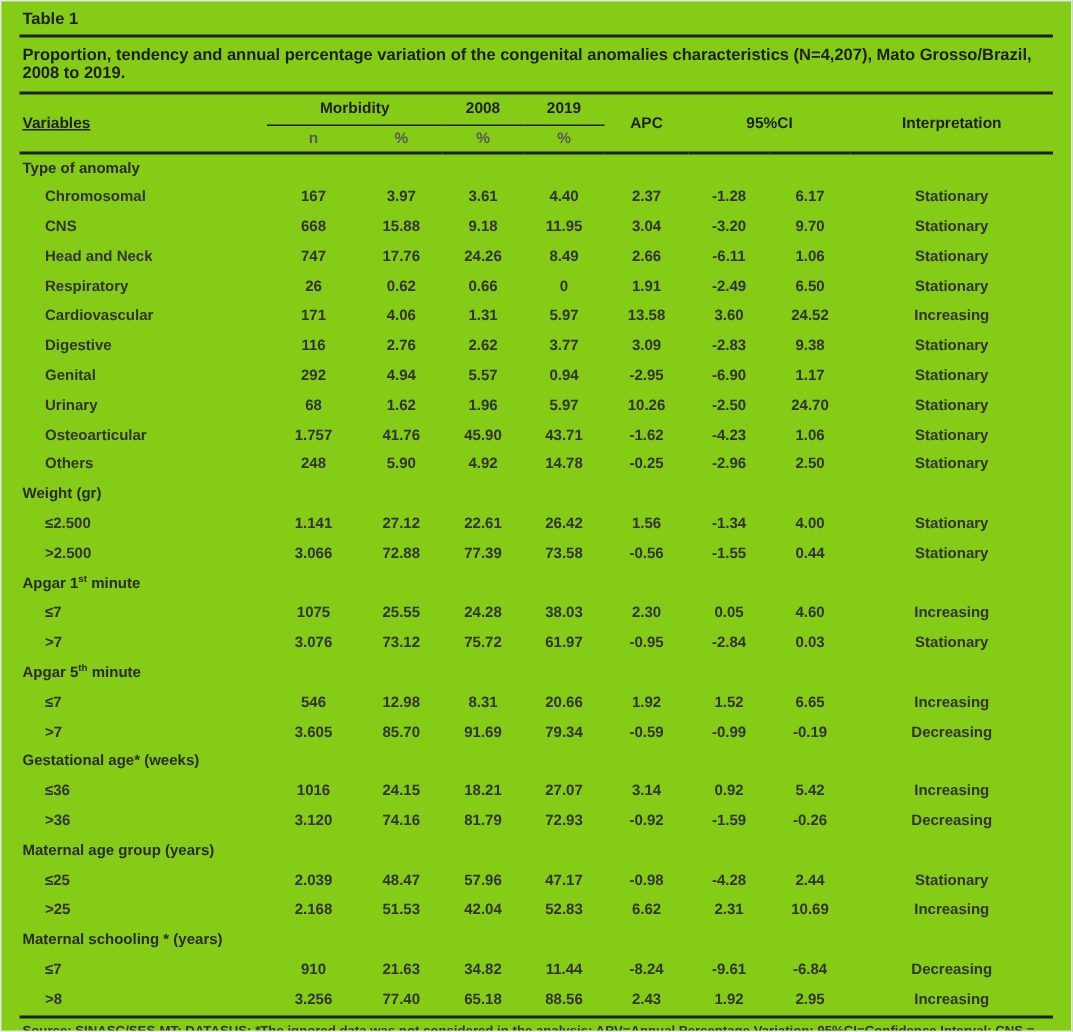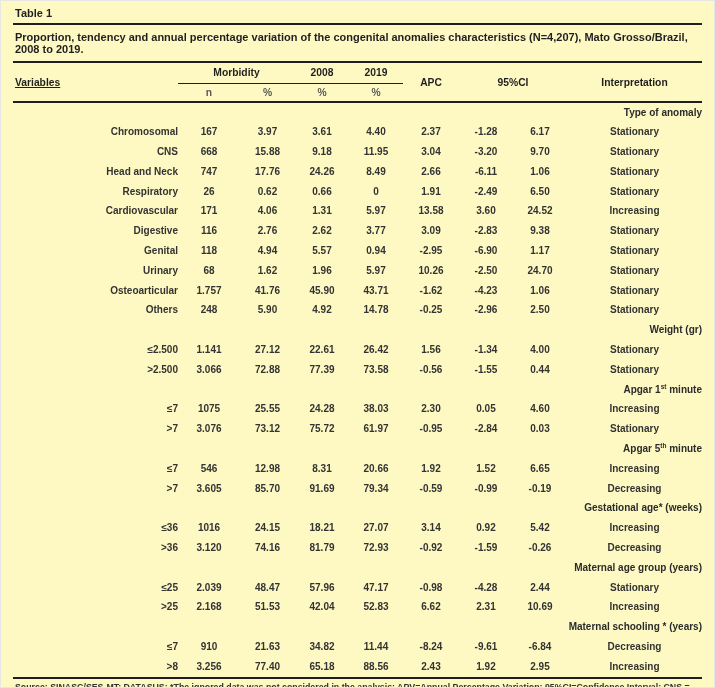--- a/index.html
+++ b/index.html
@@ -1,19 +1,19 @@
 <!DOCTYPE html>
 <html><head>
 <meta charset="utf-8">
 <style>
   * { margin:0; padding:0; box-sizing:border-box; }
   html,body { background:#f5f5f5; }
   .page {
     width:715px; height:688px;
-    background:#fef9c3;
+    background:#84cc16;
     border:1px solid #e6e6e6;
     font-family:"Liberation Sans", sans-serif;
     color:#333;
     padding:3px 12px 0 12px;
     position:relative;
     overflow:hidden;
   }
   .table-title {
     font-size:11px; font-weight:700; color:#1f1f1f;
     padding:3px 2px 4px 2px;
@@ -33,21 +33,21 @@
   thead tr.sub-row th  { height:19px; }
   th.th-var { text-align:left; padding-left:2px;text-decoration:underline; }
   th.th-group { border-bottom:1.5px solid #1f1f1f; }
   th.th-sub { font-weight:600; color:#5a5a5a; }
   thead { border-bottom:2px solid #1f1f1f; }
   tbody td {
     font-size:10px; font-weight:600; color:#333;
     height:19.8px; text-align:center; vertical-align:middle;
     white-space:nowrap; overflow:hidden;
   }
-  tbody td.label { text-align:right; }
+  tbody td.label { text-align:left; }
   tr.section td.label { padding-left:2px; color:#2b2b2b; }
   tr.data td.label { padding-left:17px; }
   sup { font-size:6.5px; vertical-align:top; position:relative; top:-1px; }
   .source-note {
     border-top:2px solid #1f1f1f;
     font-size:8.8px; font-weight:600; color:#333;
     line-height:1.3; padding:3px 2px 2px 2px;
     margin-top:1px;
   }
 </style>
@@ -152,21 +152,21 @@
           <td>2.76</td>
           <td>2.62</td>
           <td>3.77</td>
           <td>3.09</td>
           <td>-2.83</td>
           <td>9.38</td>
           <td>Stationary</td>
         </tr>
         <tr class="data">
           <td class="label">Genital</td>
-          <td>118</td>
+          <td>292</td>
           <td>4.94</td>
           <td>5.57</td>
           <td>0.94</td>
           <td>-2.95</td>
           <td>-6.90</td>
           <td>1.17</td>
           <td>Stationary</td>
         </tr>
         <tr class="data">
           <td class="label">Urinary</td>

